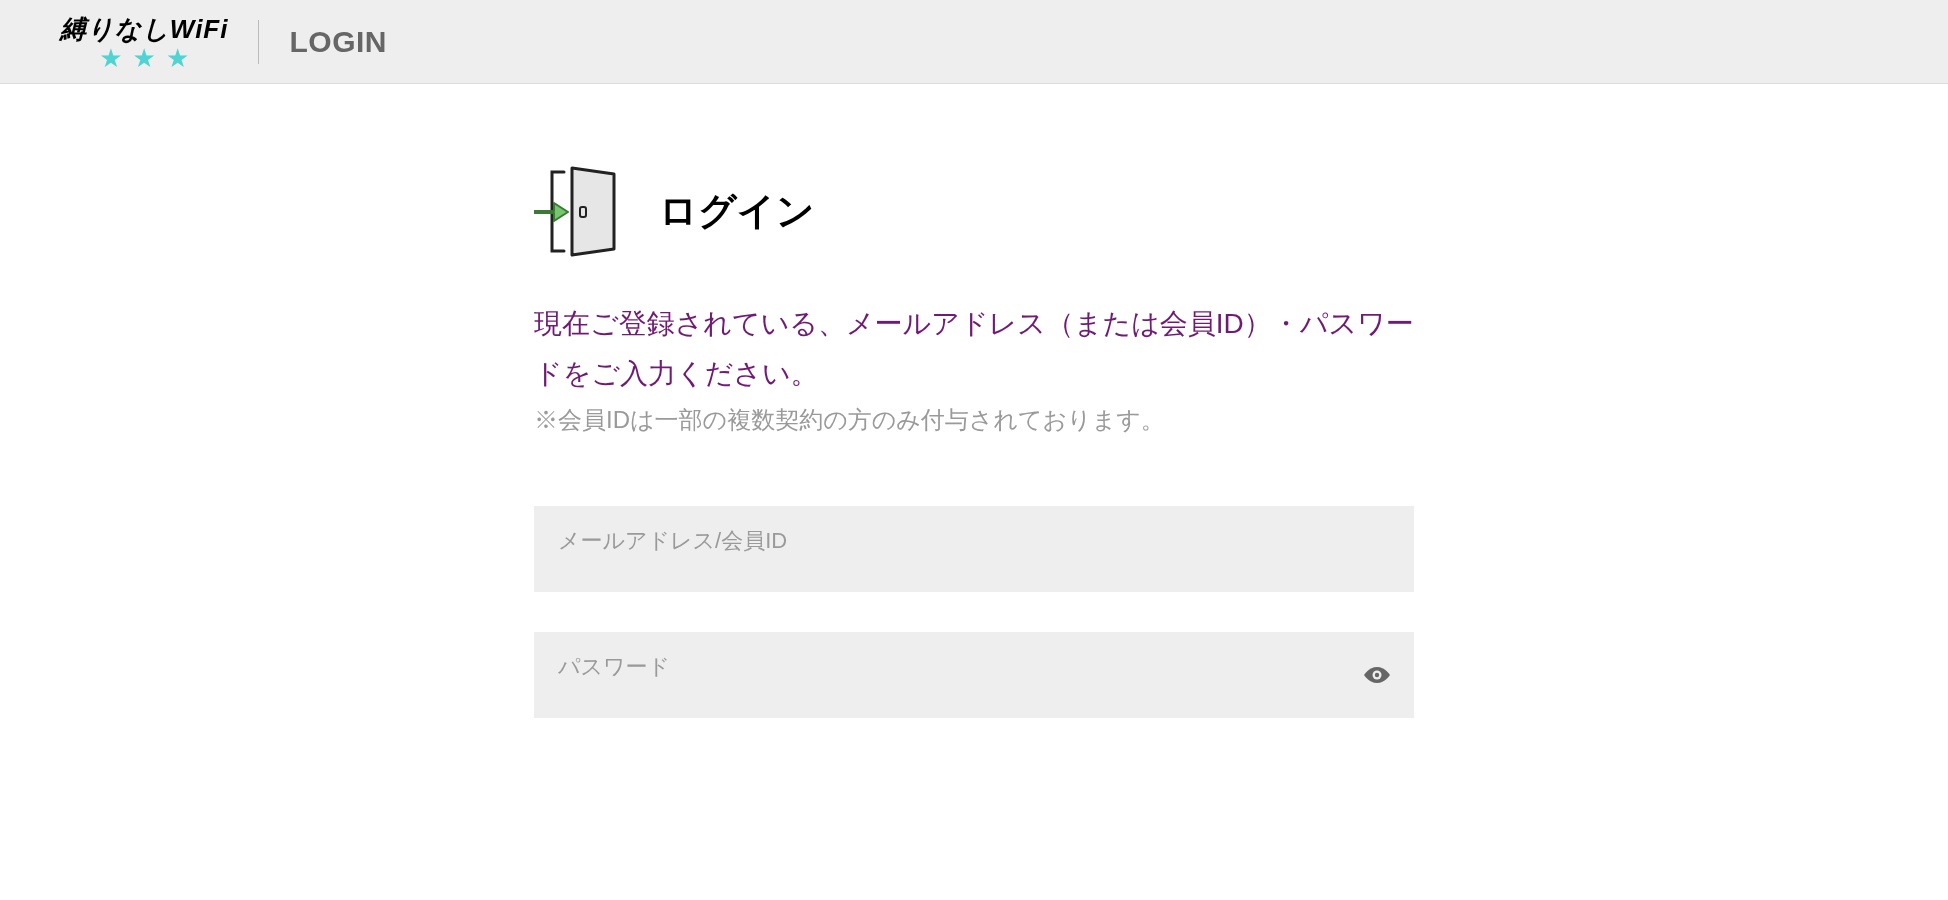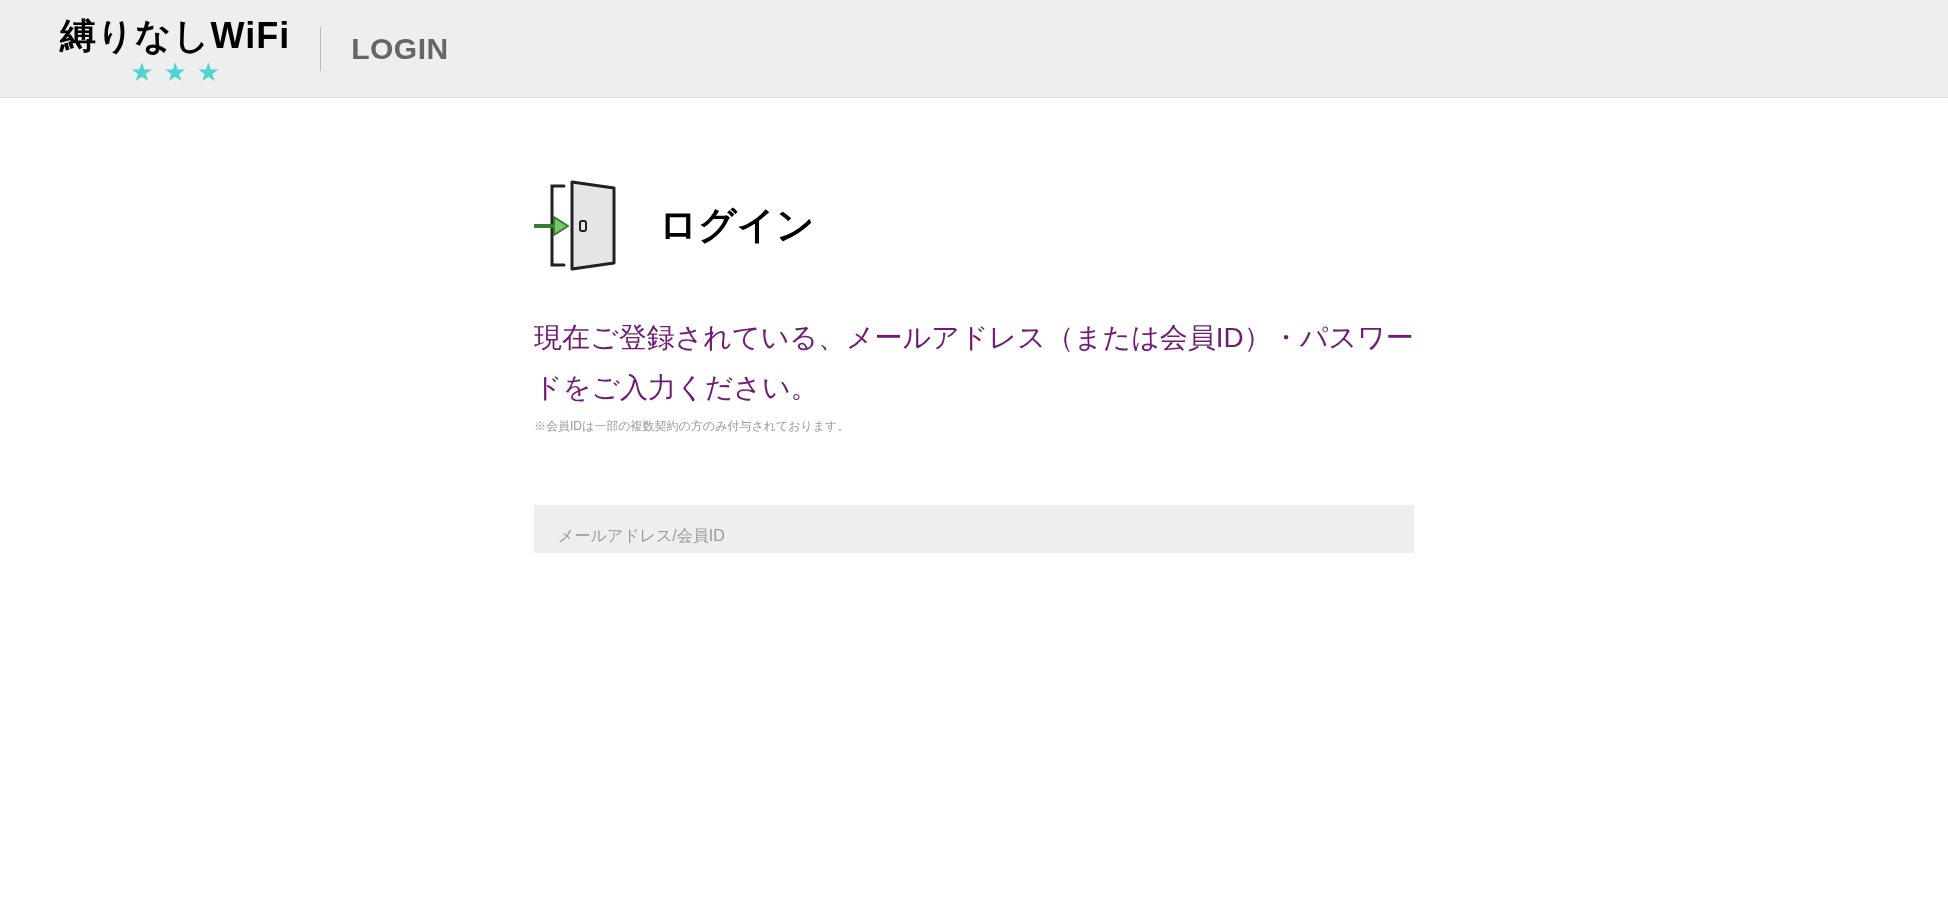--- a/index.html
+++ b/index.html
@@ -18,22 +18,23 @@
       display: flex;
       align-items: center;
       gap: 30px;
     }
     .logo-block {
       display: flex;
       flex-direction: column;
       align-items: center;
     }
     .logo-text {
+      font-style: italic;
       font-weight: 700;
-      font-size: 36px;
+      font-size: 26px;
       letter-spacing: 1px;
       color: #000000;
     }
     .stars {
       display: flex;
       gap: 10px;
       margin-top: -2px;
     }
     .stars span {
       color: #4fd3d3;
@@ -72,34 +73,34 @@
       font-weight: 700;
       color: #000000;
     }
     .desc {
       font-size: 28px;
       color: #701a75;
       line-height: 1.8;
       margin-bottom: 4px;
     }
     .note {
-      font-size: 12px;
+      font-size: 24px;
       color: #9a9a9a;
       margin-bottom: 70px;
     }
     .field {
       position: relative;
       margin-bottom: 40px;
     }
     .input {
       width: 100%;
       background: #eeeeee;
       border: none;
-      padding: 22px 60px 8px 24px;
-      font-size: 16px;
+      padding: 22px 60px 38px 24px;
+      font-size: 22px;
       color: #333333;
       outline: none;
     }
     .input::placeholder {
       color: #9a9a9a;
     }
     .eye-button {
       position: absolute;
       right: 16px;
       top: 50%;
@@ -149,13 +150,23 @@
     <h1 class="page-title">ログイン</h1>
   </div>
 
   <p class="desc">現在ご登録されている、メールアドレス（または会員ID）・パスワードをご入力ください。</p>
   <p class="note">※会員IDは一部の複数契約の方のみ付与されております。</p>
 
   <div class="field">
     <input class="input" type="text" placeholder="メールアドレス/会員ID" style="">
   </div>
 
+  <div class="field">
+    <input class="input" type="password" placeholder="パスワード" style="">
+    <button class="eye-button" type="button">
+      <svg class="eye-icon" viewBox="0 0 30 20">
+        <path d="M 15 2 C 7 2 2 10 2 10 C 2 10 7 18 15 18 C 23 18 28 10 28 10 C 28 10 23 2 15 2 Z" fill="#666666"></path>
+        <circle cx="15" cy="10" r="4.5" fill="#eeeeee"></circle>
+        <circle cx="15" cy="10" r="2.2" fill="#666666"></circle>
+      </svg>
+    </button>
+  </div>
 </div>
 
 </body></html>

